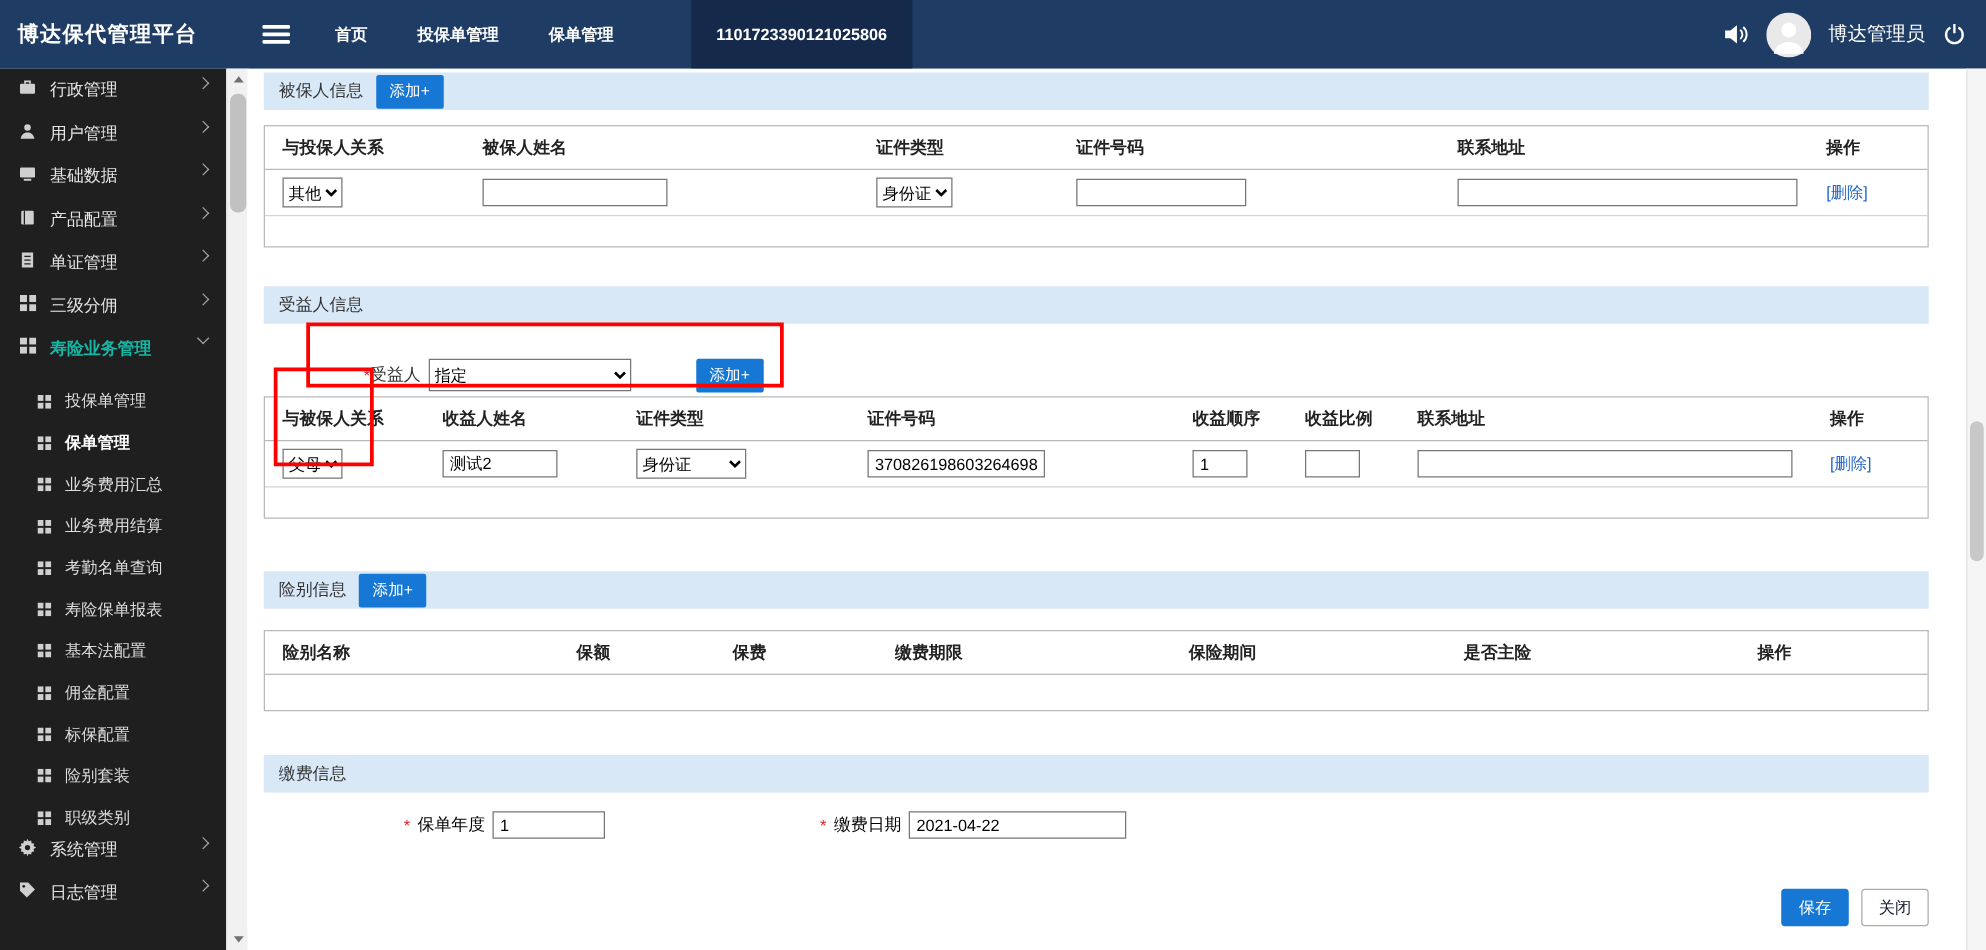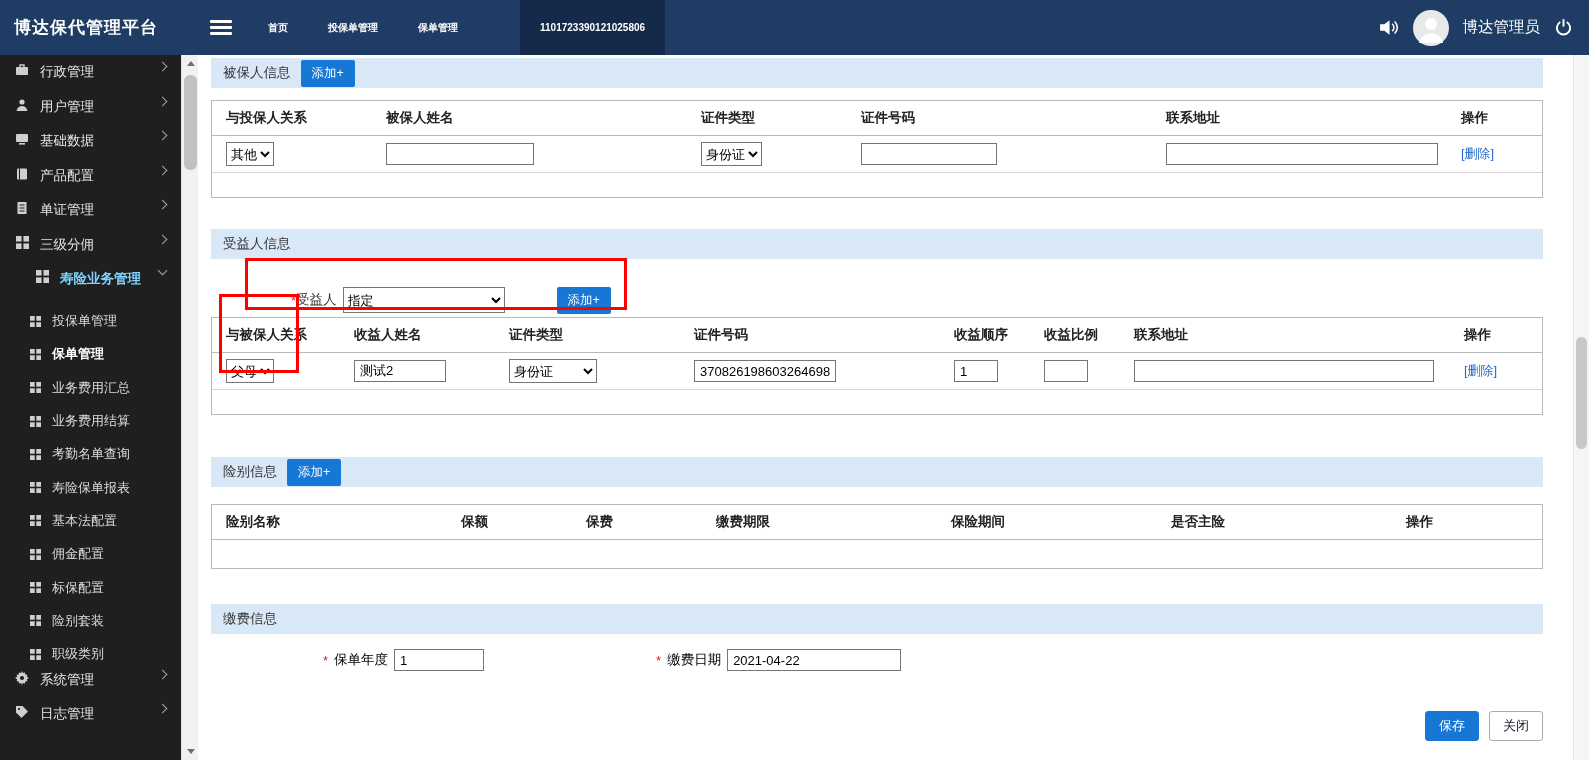--- a/index.html
+++ b/index.html
@@ -5,32 +5,32 @@
   * { box-sizing: border-box; margin: 0; padding: 0; }
   html,body { width:1589px; height:760px; overflow:hidden; font-family:"Liberation Sans","DejaVu Sans",sans-serif; background:#fff; }
   .stage { position:relative; width:1589px; height:760px; overflow:hidden; }
 
   
   .topbar { position:absolute; top:0; left:0; right:0; height:55px; background:#1e3c64; color:#fff; display:flex; align-items:center; }
   .logo { width:196px; padding-left:14px; font-size:17px; font-weight:bold; letter-spacing:1px; }
   .hamburger { width:22px; margin:0 16px 0 14px; cursor:pointer; }
   .hamburger i { display:block; height:2.5px; background:#fff; margin:3.5px 0; border-radius:1px; }
   .tabs { display:flex; height:55px; align-items:stretch; }
-  .tab { display:flex; align-items:center; padding:12px 20px; font-size:10px; font-weight:bold; cursor:pointer; }
+  .tab { display:flex; align-items:center; padding:12px 20px; font-size:13px; font-weight:bold; cursor:pointer; }
   .tab.active { background:#15294a;margin-left:42px; }
   .topbar-right { margin-left:auto; display:flex; align-items:center; gap:14px; padding-right:16px; }
   .icon-btn { color:#fff; display:flex; align-items:center; cursor:pointer; }
   .username { font-size:15.5px; }
 
   
   .sidebar { position:absolute; top:55px; left:0; width:181px; bottom:0; background:#1f1f1f; color:#e5e5e5; padding-top:8px; overflow:hidden; }
   .side-item { height:34.5px; display:flex; padding:0 12px; font-size:13.5px; cursor:pointer; white-space:nowrap; }
   .side-item .ic { width:20px; margin-right:8px; display:flex; justify-content:center; color:#cfcfcf; }
   .side-item .lbl { flex:1; }
-  .side-item.bold { font-weight:bold; color:#7dd3fc;margin-left:20px; }
+  .side-item.bold { font-weight:bold; color:#14b8a6; }
   .chev { width:7px; height:7px; border-right:1.6px solid #a5a5a5; border-bottom:1.6px solid #a5a5a5; transform:rotate(-45deg); margin-right:3px; }
   .chev.down { transform:rotate(45deg); margin-top:-3px; }
   .sub-item { height:33.3px; display:flex; align-items:center; padding:0 12px 0 26px; font-size:13px; color:#ddd; cursor:pointer; white-space:nowrap; }
   .sub-item .ic { width:18px; margin-right:8px; display:flex; justify-content:center; color:#cfcfcf; }
   .sub-item.active { font-weight:bold; color:#fff; }
 
   
   .sb-scroll { position:absolute; top:55px; left:181px; width:17px; bottom:0; background:#f1f1f1; border-left:1px solid #e0e0e0; }
   .sb-arrow { position:absolute; left:0; width:17px; height:17px; display:flex; align-items:center; justify-content:center; background:#f1f1f1; cursor:pointer; }
   .sb-arrow.up { top:0; } .sb-arrow.down { bottom:0; }

